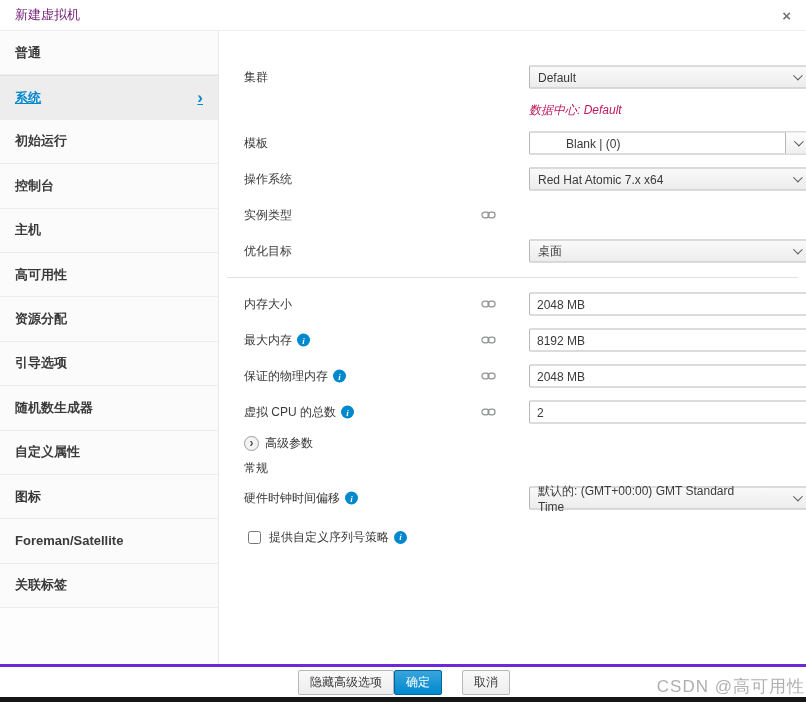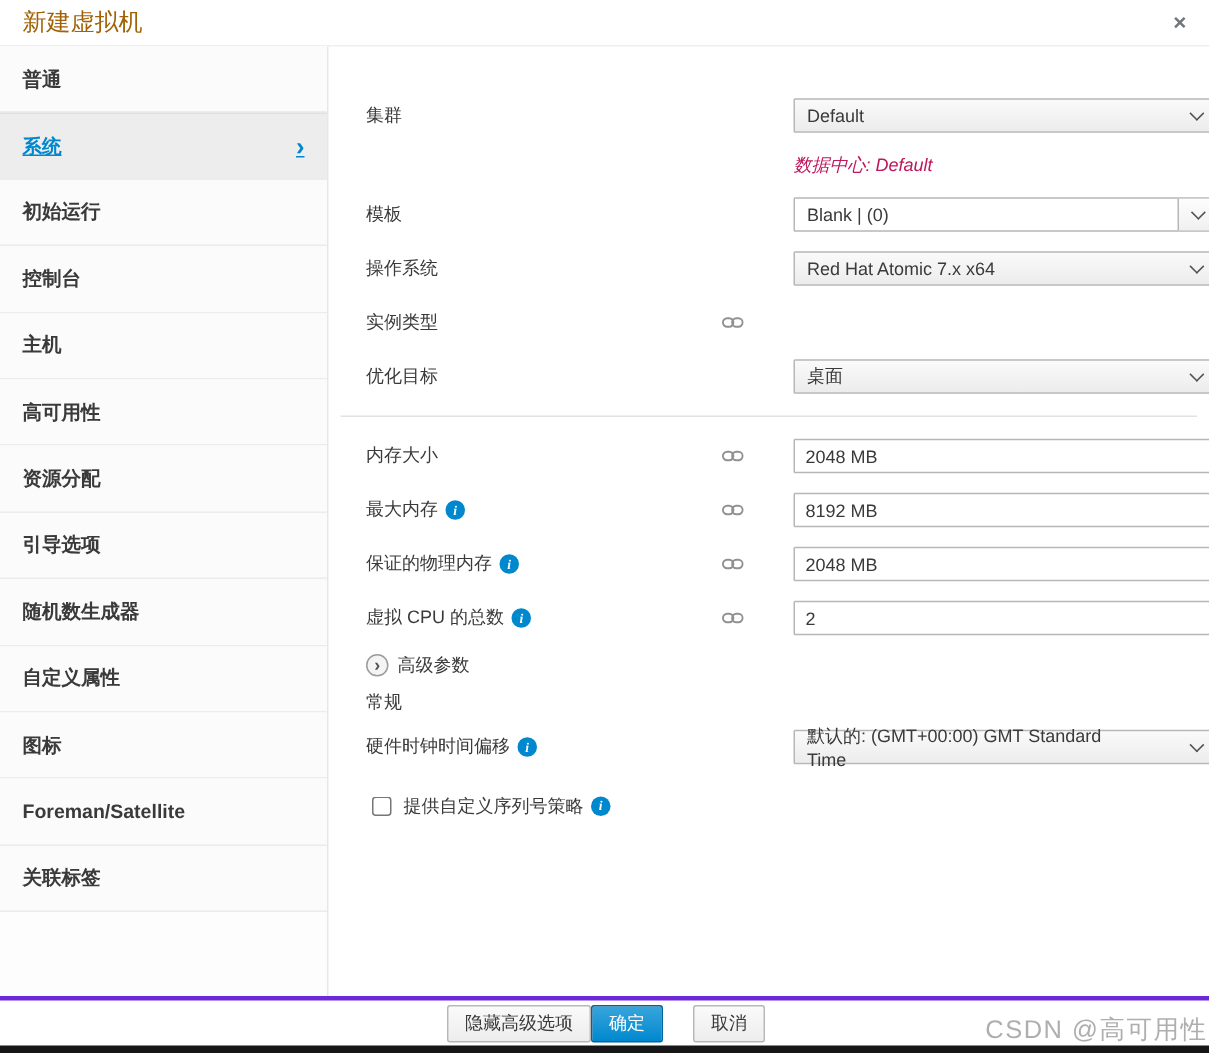--- a/index.html
+++ b/index.html
@@ -3,21 +3,21 @@
 <meta charset="utf-8">
 <style>
   * { margin:0; padding:0; box-sizing:border-box; }
   html,body { background:#fff; }
   body { font-family:"Liberation Sans", sans-serif; }
   .dialog { position:relative; width:806px; height:702px; background:#fff; overflow:hidden; }
 
   
   .dlg-header { height:31px; border-bottom:1px solid #efefef; display:flex; align-items:center;
                 justify-content:space-between; padding:0 15px; }
-  .dlg-title { font-size:16px; color:#a16207; }
+  .dlg-title { font-size:13px; color:#701a75; }
   .close-x { color:#72767b; font-size:15px; font-weight:bold; cursor:pointer; line-height:1; }
 
   
   .dlg-body { display:flex; height:633px; }
   .sidebar { width:219px; border-right:1px solid #e7e7e7; background:#fdfdfd; }
   .side-item { height:44.4px; padding:0 15px; font-size:13px; font-weight:bold; color:#3a3a3a;
                border-bottom:1px solid #ececec; display:flex; justify-content:space-between;
                align-items:center; cursor:pointer; background:#fbfbfb; }
   .side-item.active { background:#ededed; color:#0088ce; border-top:1px solid #e0e0e0;text-decoration:underline; }
   .side-item .chev { visibility:hidden; color:#0088ce; font-size:17px; font-weight:bold; }
@@ -30,21 +30,21 @@
             display:flex; align-items:center; gap:5px; white-space:nowrap; }
   .ctrl { position:absolute; left:310px; top:50%; transform:translateY(-50%);
           width:280px; height:23px; font-size:12px;gap:32px; }
   .chain { position:absolute; left:262px; top:50%; transform:translateY(-50%); line-height:0; }
 
   .select { background:linear-gradient(#fafafa,#ececec); border:1px solid #b7b7b7; border-radius:1px;
             display:flex; align-items:center; justify-content:space-between; padding:0 8px; cursor:pointer; }
   .caret { width:7px; height:7px; border-right:1px solid #4d5258; border-bottom:1px solid #4d5258;
            transform:rotate(45deg) translateY(-2px); flex:none; }
   .combo { background:#fff; border:1px solid #b7b7b7; border-radius:1px; display:flex; cursor:pointer; }
-  .combo-val { flex:1; display:flex; align-items:center; padding:0 8px; }
+  .combo-val { flex:1; display:flex; align-items:center; padding:0 8px;margin-left:28px; }
   .combo-btn { width:23px; border-left:1px solid #b7b7b7; display:flex; align-items:center;
                justify-content:center; background:linear-gradient(#fdfdfd,#f0f0f0); }
 
   .tinput { border:1px solid #b7b7b7; border-radius:1px; background:#fff; color:#3a3a3a;
             padding:0 7px; font:12px "Liberation Sans", sans-serif; }
 
   .fnote { height:30px; padding-left:310px; display:flex; align-items:center;
            font-style:italic; color:#be185d; }
 
   .divider { border-top:1px solid #e2e2e2; margin:8px 8px; }

